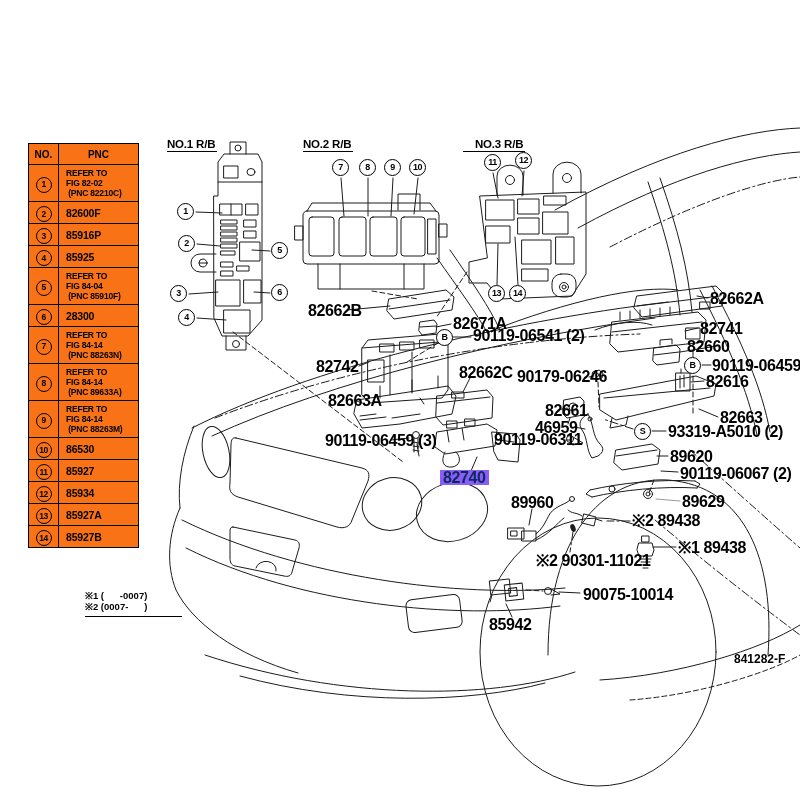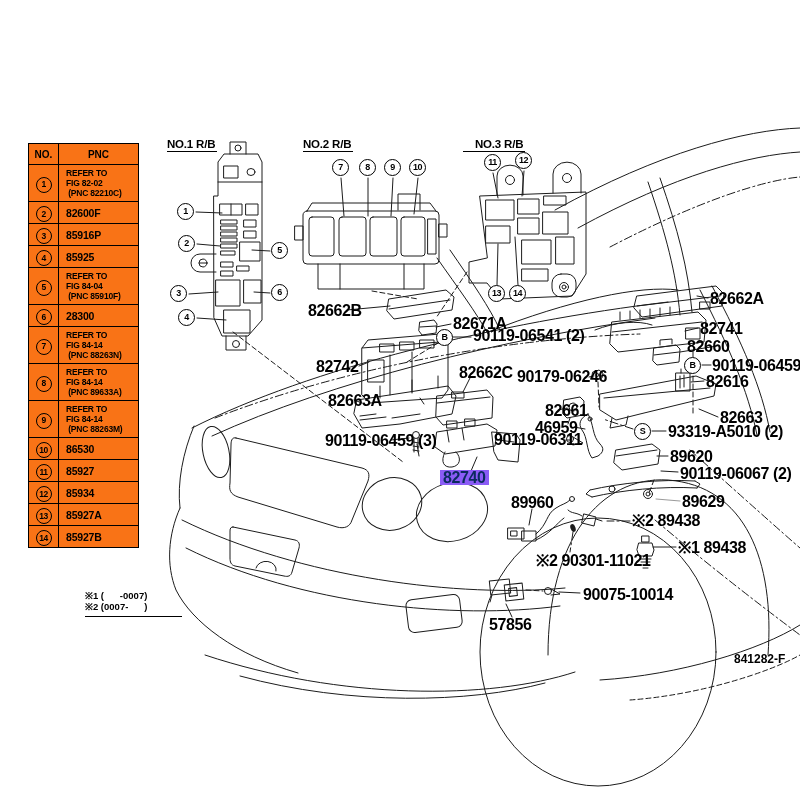--- a/index.html
+++ b/index.html
@@ -417,20 +417,20 @@
 <div class="lbl" style="left:706px;top:375px;">82616</div>
 <div class="lbl" style="left:720px;top:411px;">82663</div>
 <div class="lbl" style="left:668px;top:425px;">93319-A5010 (2)</div>
 <div class="lbl" style="left:670px;top:450px;">89620</div>
 <div class="lbl" style="left:680px;top:467px;">90119-06067 (2)</div>
 <div class="lbl" style="left:682px;top:495px;">89629</div>
 <div class="lbl" style="left:632px;top:514px;">※2 89438</div>
 <div class="lbl" style="left:678px;top:541px;">※1 89438</div>
 <div class="lbl" style="left:536px;top:554px;">※2 90301-11021</div>
 <div class="lbl" style="left:583px;top:588px;">90075-10014</div>
-<div class="lbl" style="left:489px;top:618px;">57856</div>
+<div class="lbl" style="left:489px;top:618px;">85942</div>
 
 <div class="fn"><span>※1 (      -0007)</span>
 <span>※2 (0007-      )</span></div>
 
 <div class="figcode">841282-F</div>
 
 </div>
 
 </body></html>

